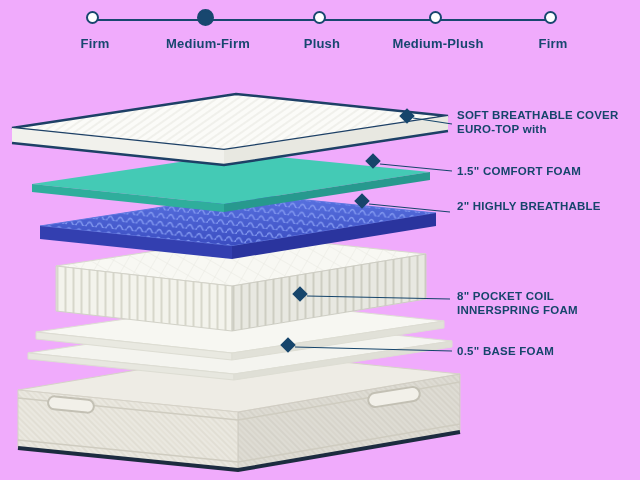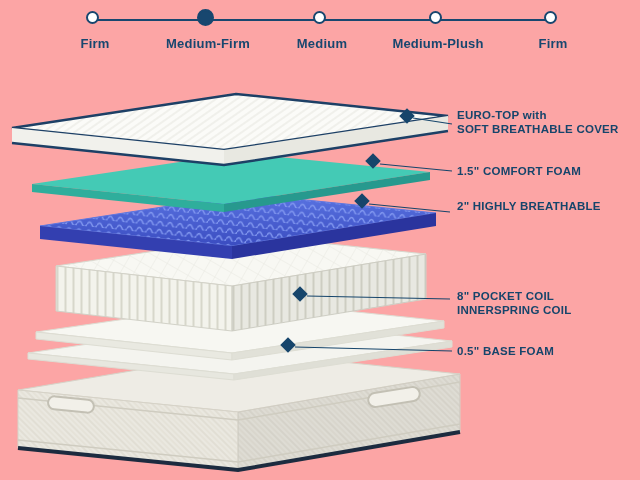--- a/index.html
+++ b/index.html
@@ -1,18 +1,18 @@
 <!DOCTYPE html>
 <html><head>
 <meta charset="utf-8">
 <style>
   * { box-sizing: border-box; }
   html, body { margin: 0; padding: 0; background: #ffffff; }
   .canvas {
-    position: relative; width: 640px; height: 480px; background: #fca5a5;
+    position: relative; width: 640px; height: 480px; background: #f0abfc;
     font-family: "Liberation Sans", sans-serif; overflow: hidden;
   }
 
   
   .scale { position: absolute; top: 0; left: 0; width: 640px; height: 62px; }
   .scale-line { position: absolute; top: 19px; left: 95px; width: 458px; height: 2px; background: #18476f; }
   .stop { position: absolute; top: 0; width: 0; height: 60px; }
   .dot {
     position: absolute; top: 11px; left: -9px; width: 13px; height: 13px;
     border-radius: 50%; background: #ffffff; border: 2.5px solid #18476f;
@@ -52,21 +52,21 @@
       <div class="stop-label">Firm</div>
     </div>
 
     <div class="stop" style="left:208px">
       <div class="dot selected"></div>
       <div class="stop-label">Medium-Firm</div>
     </div>
 
     <div class="stop" style="left:322px">
       <div class="dot"></div>
-      <div class="stop-label">Medium</div>
+      <div class="stop-label">Plush</div>
     </div>
 
     <div class="stop" style="left:438px">
       <div class="dot"></div>
       <div class="stop-label">Medium-Plush</div>
     </div>
 
     <div class="stop" style="left:553px">
       <div class="dot"></div>
       <div class="stop-label">Firm</div>
@@ -163,34 +163,34 @@
     <g fill="#16456b">
       <rect x="401.5" y="110.5" width="11" height="11" transform="rotate(45 407 116)"></rect>
       <rect x="367.5" y="155.5" width="11" height="11" transform="rotate(45 373 161)"></rect>
       <rect x="356.5" y="195.5" width="11" height="11" transform="rotate(45 362 201)"></rect>
       <rect x="294.5" y="288.5" width="11" height="11" transform="rotate(45 300 294)"></rect>
       <rect x="282.5" y="339.5" width="11" height="11" transform="rotate(45 288 345)"></rect>
     </g>
   </svg>
 
   <div class="callout c0">
+    <div>SOFT BREATHABLE COVER</div>
     <div>EURO-TOP with</div>
-    <div>SOFT BREATHABLE COVER</div>
   </div>
 
   <div class="callout c1">
     <div>1.5" COMFORT FOAM</div>
   </div>
 
   <div class="callout c2">
     <div>2" HIGHLY BREATHABLE</div>
   </div>
 
   <div class="callout c3">
     <div>8" POCKET COIL</div>
-    <div>INNERSPRING COIL</div>
+    <div>INNERSPRING FOAM</div>
   </div>
 
   <div class="callout c4">
     <div>0.5" BASE FOAM</div>
   </div>
 
 </div>
 
 </body></html>

